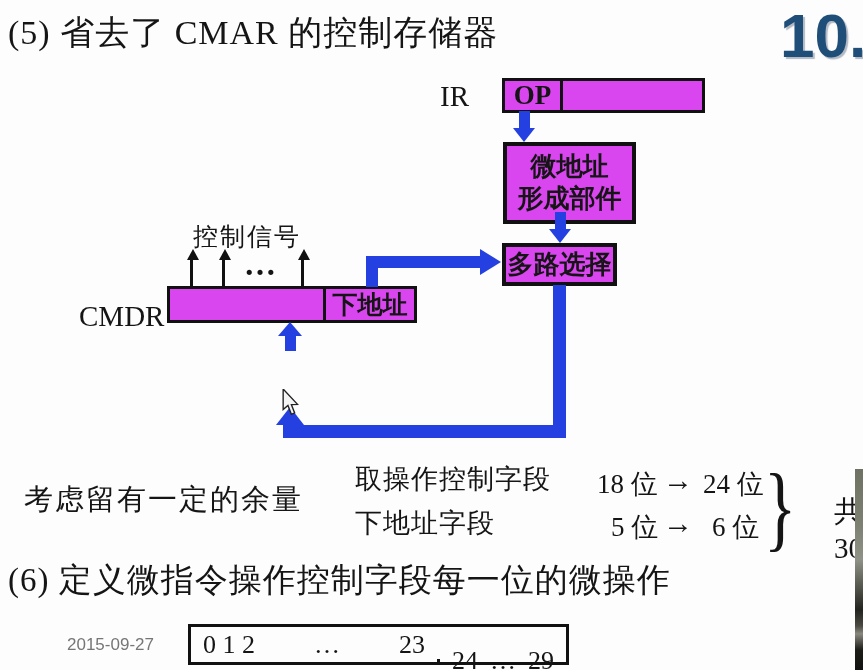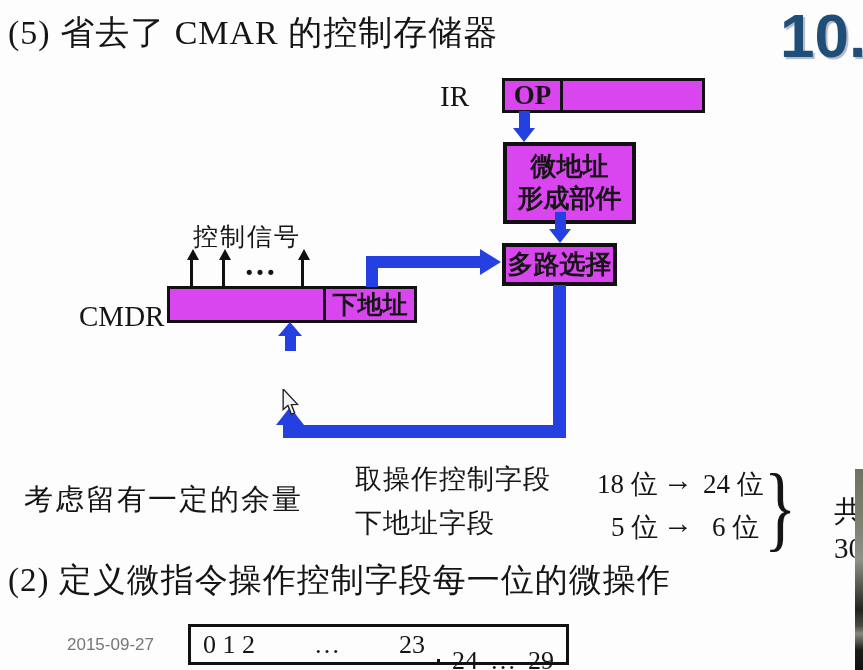--- a/index.html
+++ b/index.html
@@ -126,21 +126,21 @@
   <div class="abs fld-label2">下地址字段</div>
   <div class="abs num" style="left:597px;top:466px;">18 位</div>
   <div class="abs big-arrow" style="left:663px;top:463px;">→</div>
   <div class="abs num" style="left:703px;top:466px;">24 位</div>
   <div class="abs num" style="left:611px;top:509px;">5 位</div>
   <div class="abs big-arrow" style="left:663px;top:506px;">→</div>
   <div class="abs num" style="left:712px;top:509px;">6 位</div>
   <div class="abs brace">}</div>
   <div class="abs total">共 30</div>
 
-  <div class="abs heading6">(2) 定义微指令操作控制字段每一位的微操作</div>
+  <div class="abs heading6">(6) 定义微指令操作控制字段每一位的微操作</div>
   <div class="abs field-box">
     <div class="fb-c1">
       <span>0 1 2</span>
       <span>…</span>
       <span>23</span>
     </div>
     <div class="fb-c2">
       <span>24</span>
       <span>…</span>
       <span>29</span>

